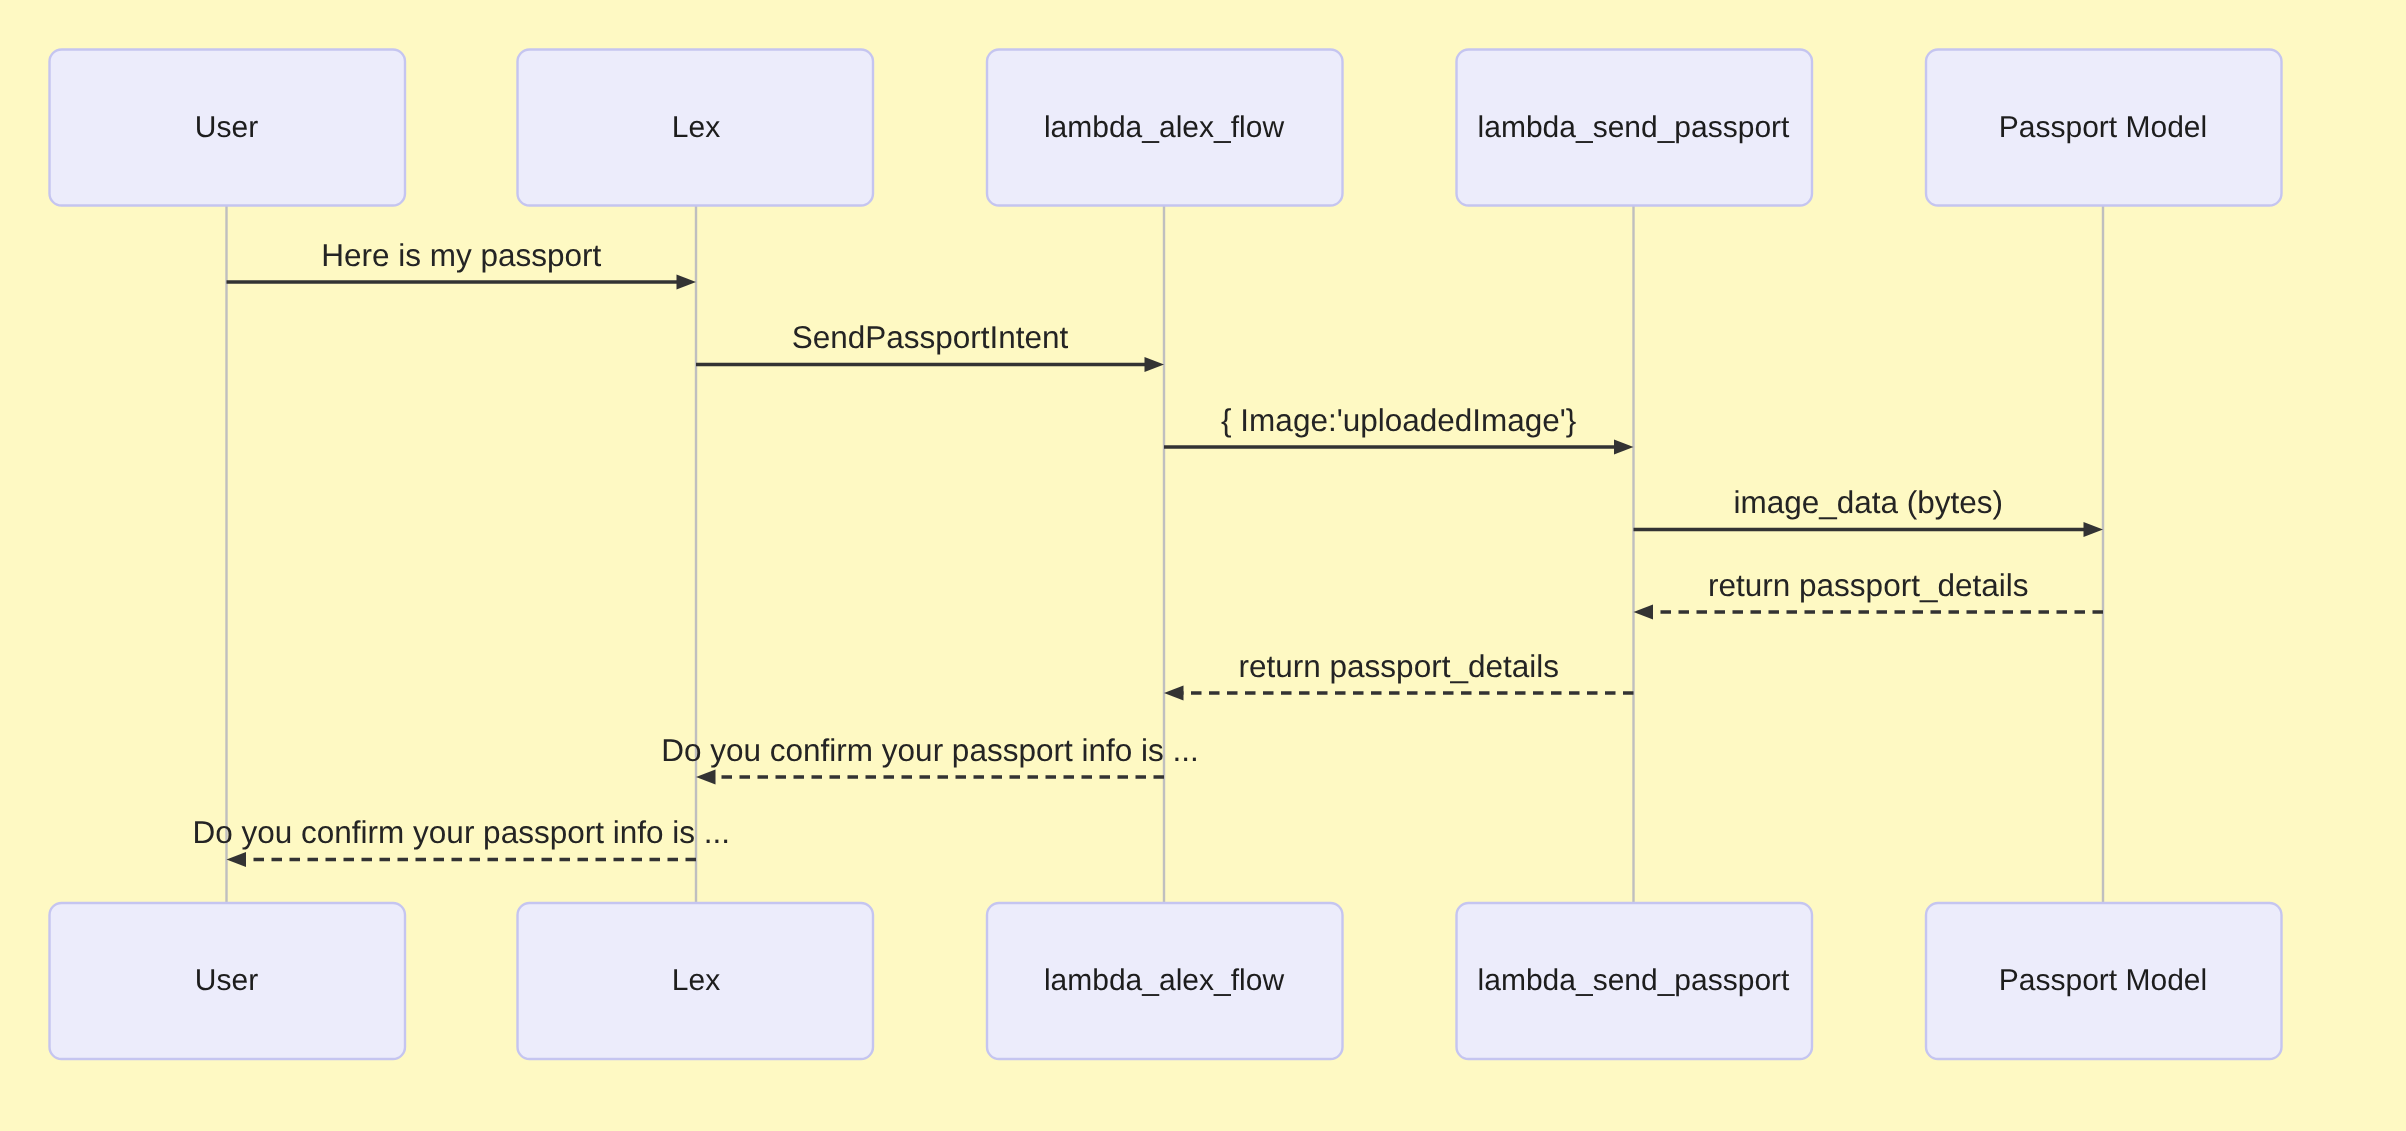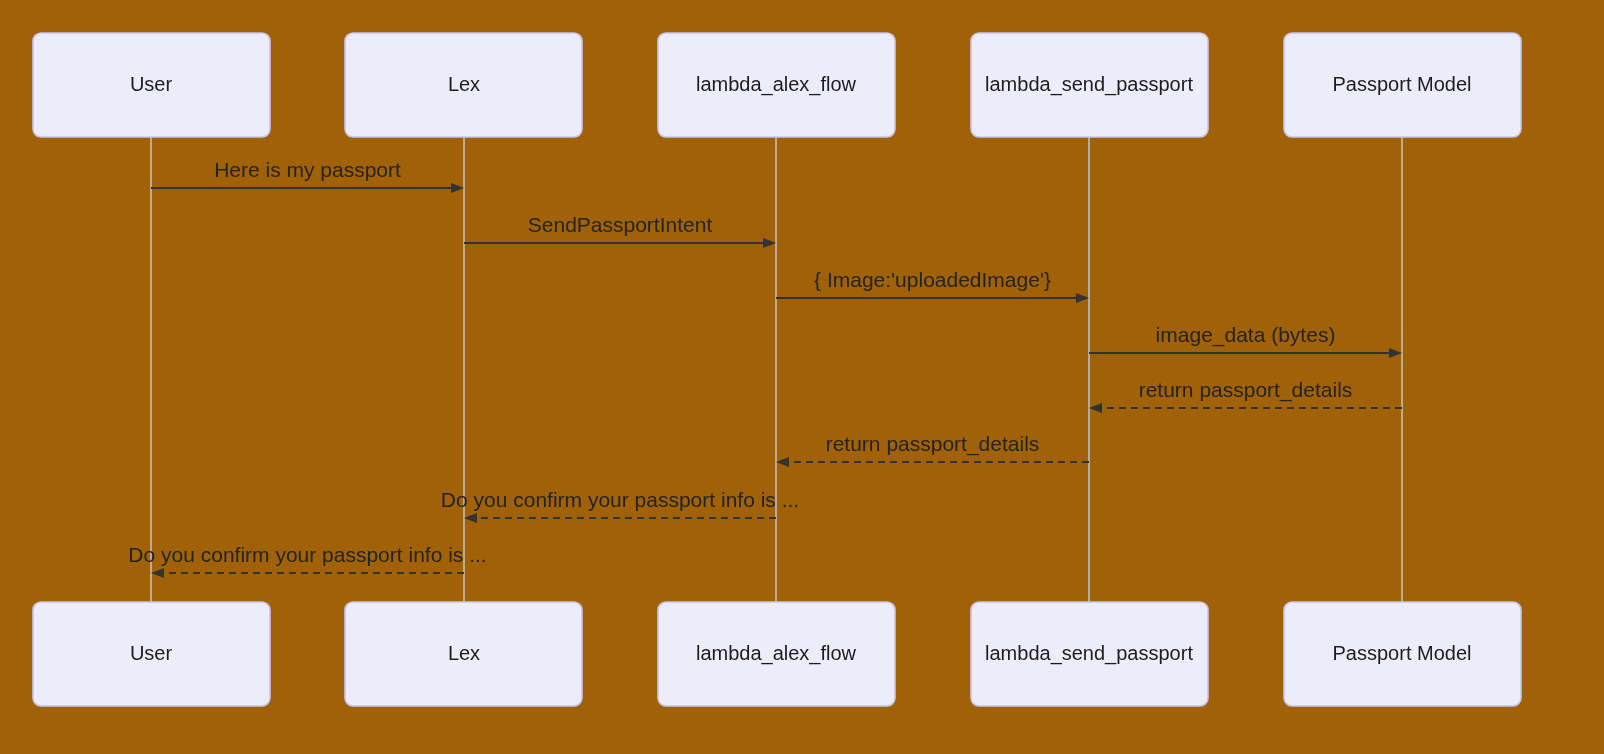--- a/index.html
+++ b/index.html
@@ -10,21 +10,21 @@
   body {
     font-family: "Liberation Sans", sans-serif;
     width: 1604px;
     height: 754px;
     overflow: hidden;
   }
   #diagram-root {
     position: relative;
     width: 1604px;
     height: 754px;
-    background: #a16207;
+    background: #fef9c3;
   }
   svg#sequence-svg {
     display: block;
     width: 1604px;
     height: 754px;
   }
   .participant-box rect {
     fill: #ECECFB;
     stroke: #C5C5F0;
     stroke-width: 1.6;

